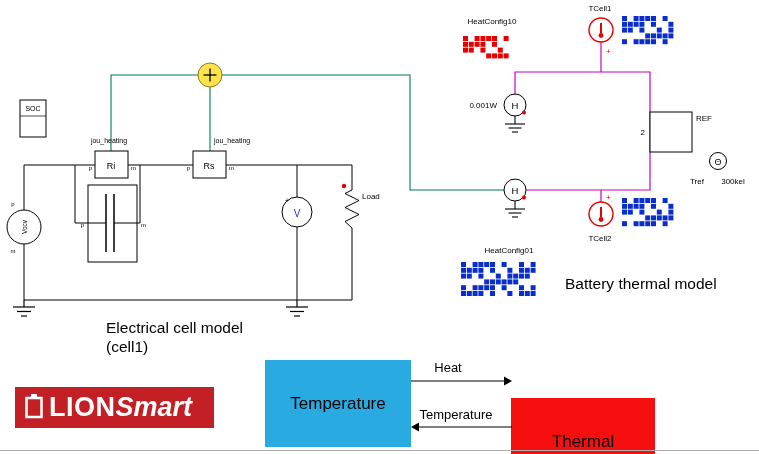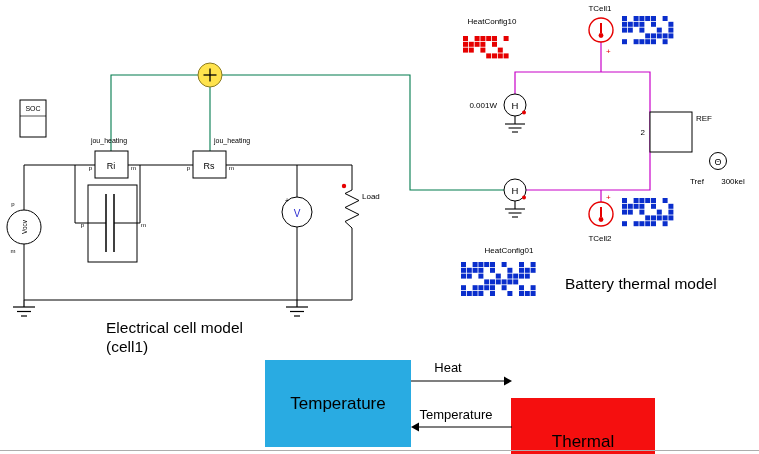--- a/index.html
+++ b/index.html
@@ -339,15 +339,25 @@
       <line x1="411" y1="381" x2="504" y2="381" stroke="#000" stroke-width="1.2"></line>
       <polygon points="504,376.5 512,381 504,385.5" fill="#000"></polygon>
     </g>
     <g>
       <text x="456" y="419" font-size="13" text-anchor="middle">Temperature</text>
       <line x1="419" y1="427" x2="512" y2="427" stroke="#000" stroke-width="1.2"></line>
       <polygon points="419,422.5 411,427 419,431.5" fill="#000"></polygon>
     </g>
   </svg>
 
+  <div id="logo">
+    <span class="battery-icon">
+      <svg width="22" height="28" viewBox="0 0 22 28">
+        <rect x="8" y="2" width="6" height="4" fill="#fff"></rect>
+        <rect x="3.5" y="6" width="15" height="19" fill="none" stroke="#fff" stroke-width="2.5"></rect>
+      </svg>
+    </span>
+    <span class="lion">LION</span>
+      <span class="smart">Smart</span>
+  </div>
 
   <div id="bottom-divider"></div>
 </div>
 
 </body></html>

